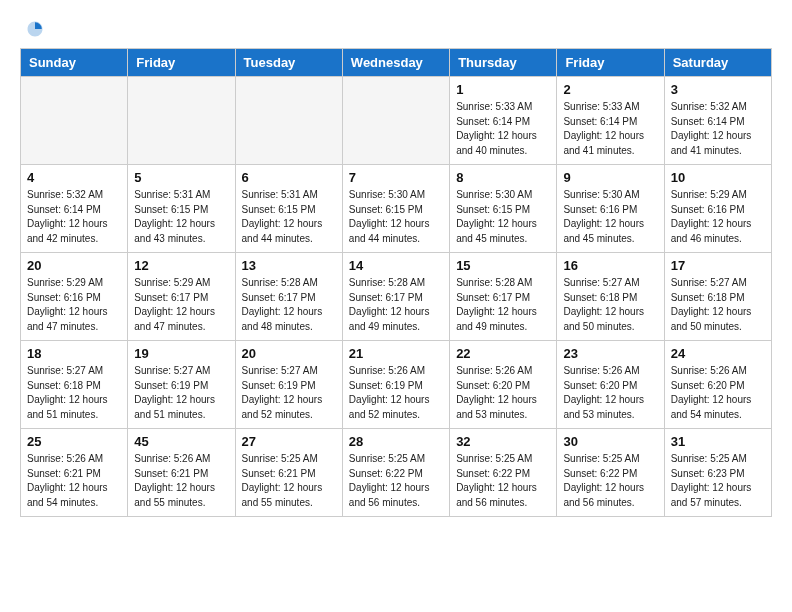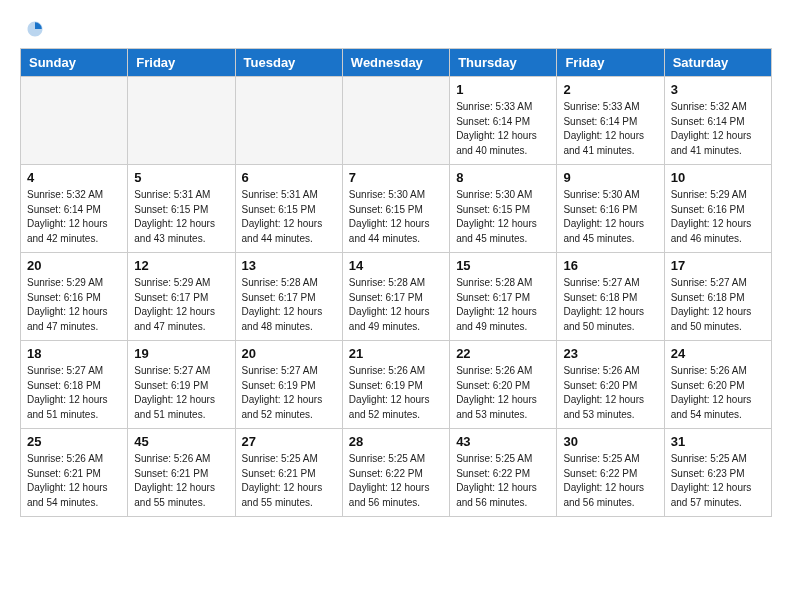--- a/index.html
+++ b/index.html
@@ -243,21 +243,21 @@
         </td>
         <td>
           <div class="day-number">27</div>
           <div class="day-info">Sunrise: 5:25 AM<br>Sunset: 6:21 PM<br>Daylight: 12 hours and 55 minutes.</div>
         </td>
         <td>
           <div class="day-number">28</div>
           <div class="day-info">Sunrise: 5:25 AM<br>Sunset: 6:22 PM<br>Daylight: 12 hours and 56 minutes.</div>
         </td>
         <td>
-          <div class="day-number">43</div>
+          <div class="day-number">32</div>
           <div class="day-info">Sunrise: 5:25 AM<br>Sunset: 6:22 PM<br>Daylight: 12 hours and 56 minutes.</div>
         </td>
         <td>
           <div class="day-number">30</div>
           <div class="day-info">Sunrise: 5:25 AM<br>Sunset: 6:22 PM<br>Daylight: 12 hours and 56 minutes.</div>
         </td>
         <td>
           <div class="day-number">31</div>
           <div class="day-info">Sunrise: 5:25 AM<br>Sunset: 6:23 PM<br>Daylight: 12 hours and 57 minutes.</div>
         </td>

